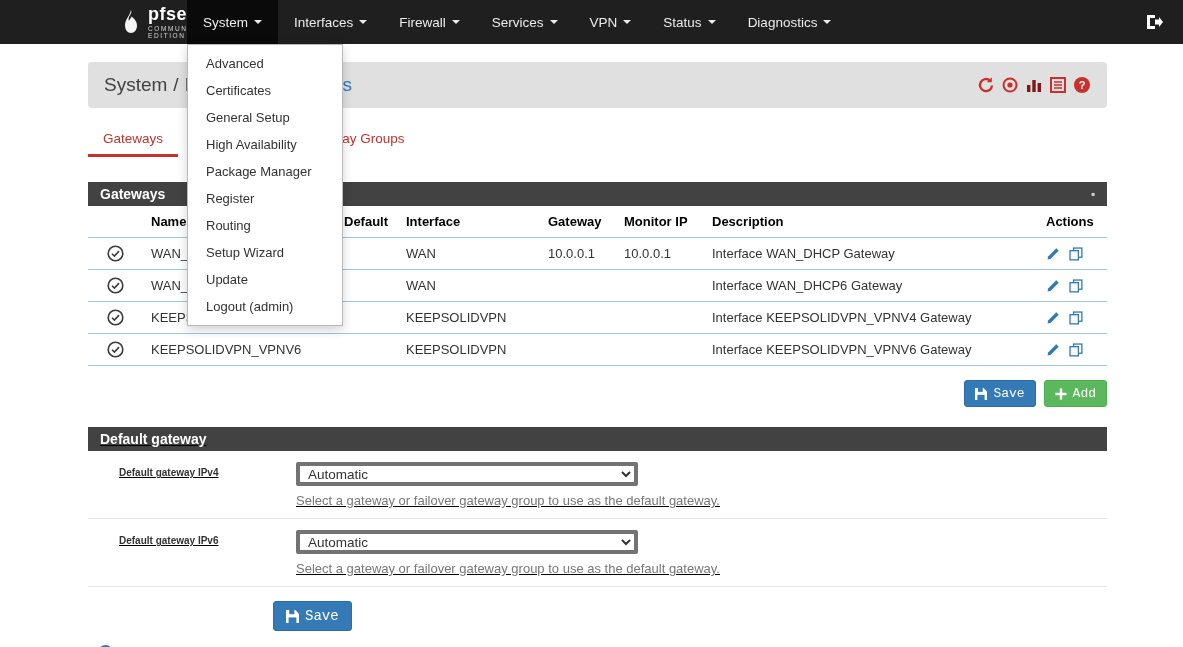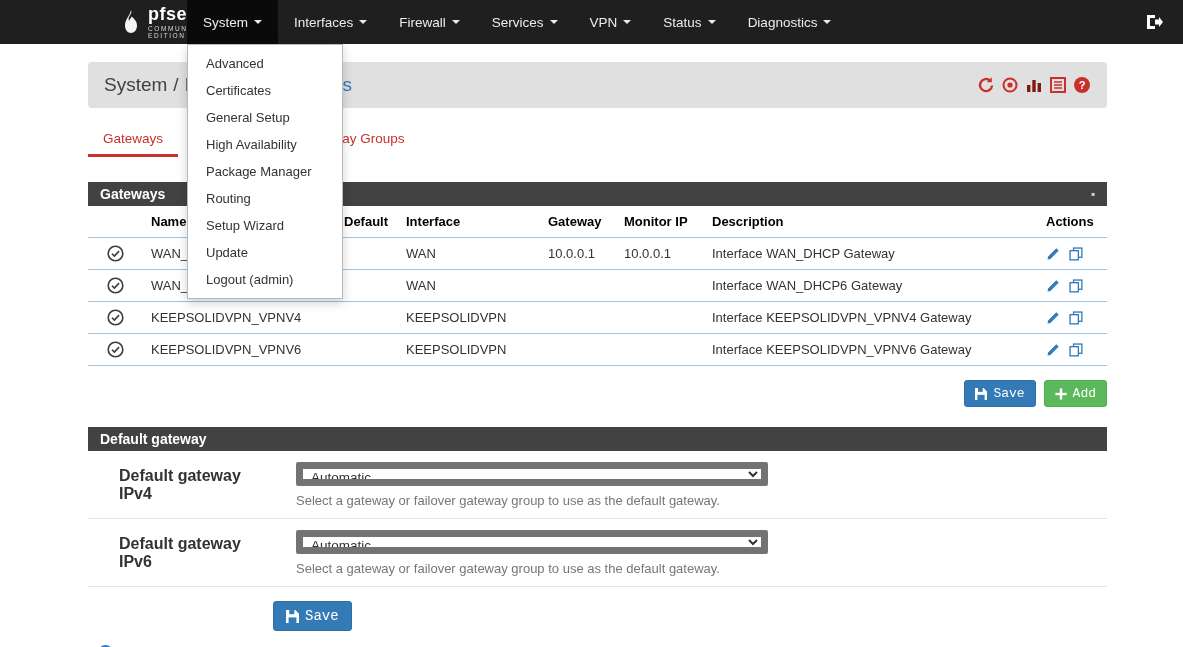--- a/index.html
+++ b/index.html
@@ -61,25 +61,25 @@
   
   .table-actions { width:1019px; margin:14px 0 0 88px; display:flex; justify-content:flex-end; gap:8px; }
   .btn { border:none; border-radius:3px; color:#fff; font-size:13px; padding:5px 10px;
     display:inline-flex; align-items:center; gap:6px; cursor:pointer;
     font-family:Liberation Mono, monospace; }
   .btn-primary { background:#337ab7; border:1px solid #2e6da4; }
   .btn-success { background:#5cb85c; border:1px solid #4cae4c; }
   .btn-lg { font-size:14px; padding:6px 12px; }
 
   
-  .panel-defaultgw { margin-top:20px; }
+  .panel-defaultgw { margin-top:20px;text-decoration:underline; }
   .form-row { display:flex; padding:11px 0 10px 31px; border-bottom:1px solid #e6e6e6; }
-  .form-label { width:146px; font-weight:bold; font-size:16px; color:#333; padding-top:5px; flex:none; }
+  .form-label { width:146px; font-weight:bold; font-size:10px; color:#333; padding-top:5px; flex:none; }
   .form-field { padding-left:31px; }
-  .gw-select { width:472px; height:24px; font-size:13.5px; color:#333; border:7px solid #737373;
+  .gw-select { width:342px; height:24px; font-size:13.5px; color:#333; border:4px solid #737373;
     border-radius:2px; background:#fff; padding:0 4px;
     font-family:"Liberation Sans","DejaVu Sans",sans-serif; }
   .help-text { font-size:13px; color:#777; margin-top:7px; }
 
   .bottom-save { margin:14px 0 0 273px; }
   .footer-info { margin:14px 0 0 98px; }
   .info-icon { width:15px; height:15px; border-radius:50%; background:#337ab7; color:#fff;
     font-size:10px; font-weight:bold; font-style:italic; display:flex; align-items:center;
     justify-content:center; cursor:pointer; font-family:"Liberation Serif",serif; }
 </style>
@@ -139,20 +139,21 @@
     </span>
   </div>
 </div>
 
 <div class="dropdown">
   <div class="dropdown-item">Advanced</div>
   <div class="dropdown-item">Certificates</div>
   <div class="dropdown-item">General Setup</div>
   <div class="dropdown-item">High Availability</div>
   <div class="dropdown-item">Package Manager</div>
+  <div class="dropdown-item">Register</div>
   <div class="dropdown-item">Routing</div>
   <div class="dropdown-item">Setup Wizard</div>
   <div class="dropdown-item">Update</div>
   <div class="dropdown-item">Logout (admin)</div>
 </div>
 
 <div class="breadcrumb-bar">
   <div class="crumbs">
     <span class="crumb">System</span><span class="crumb-sep">/</span><span class="crumb">Routing</span><span class="crumb-sep">/</span><span class="crumb last">Gateways</span>
   </div>

